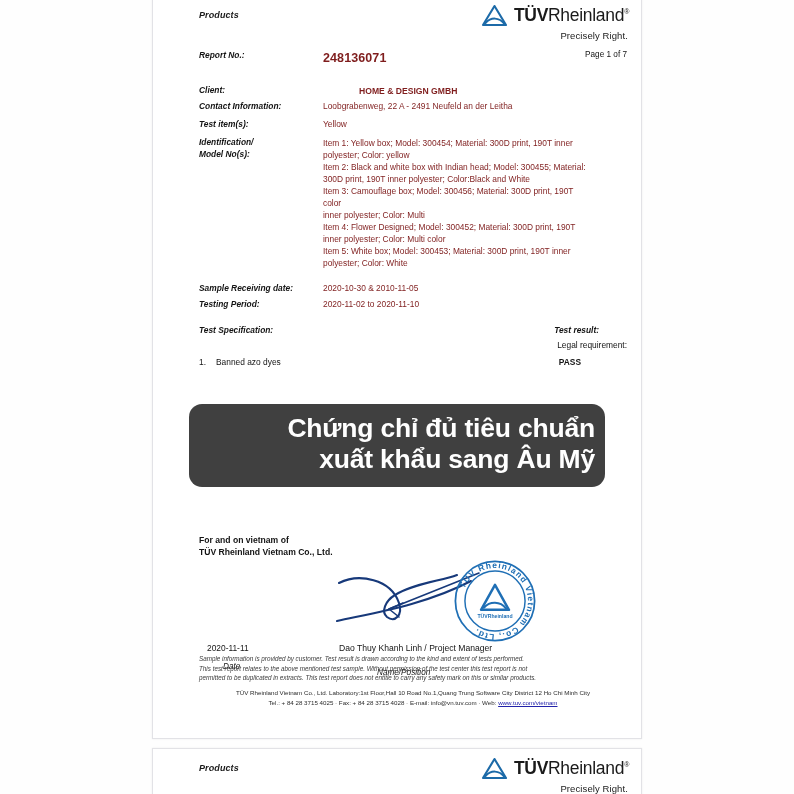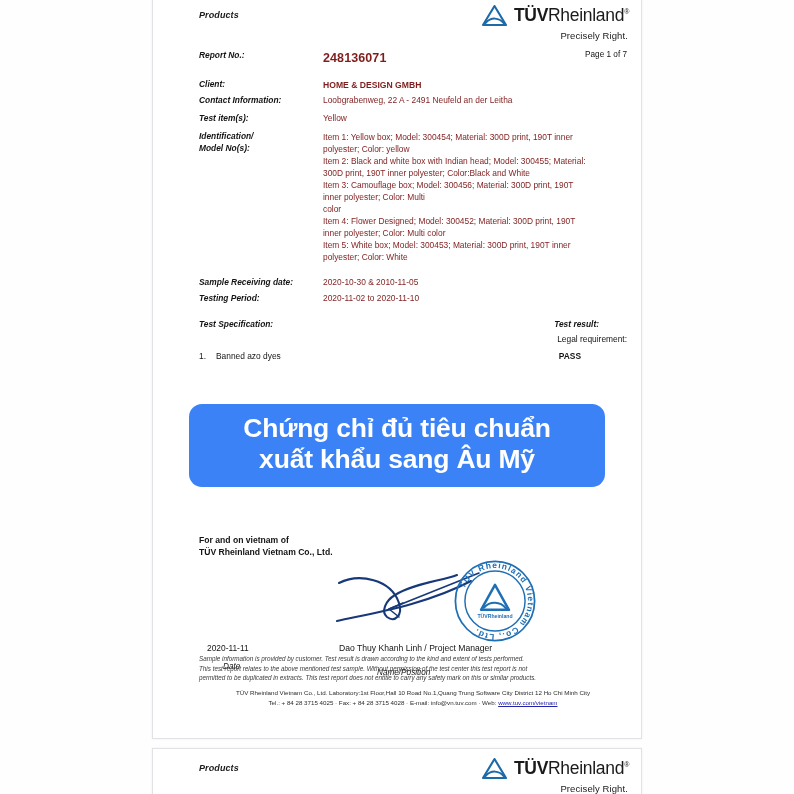--- a/index.html
+++ b/index.html
@@ -95,23 +95,23 @@
   }
   .addr{
     position:absolute;left:46px;right:14px;top:688px;
     text-align:center;font-size:6.2px;color:#2b2b2b;line-height:1.55;
   }
   .addr a{color:#2222aa;text-decoration:underline;}
 
   
   .banner{
     position:absolute;left:189px;top:404px;width:416px;
-    background:#3b82f6;border-radius:13px;
+    background:#404040;border-radius:13px;
     padding:9px 10px 12px;box-sizing:border-box;
-    text-align:center;
+    text-align:right;
   }
   .banner-line{
     color:#ffffff;font-weight:bold;font-size:26.5px;line-height:1.17;
     letter-spacing:-.2px;white-space:nowrap;
   }
 </style>
 </head>
 <body>
 
 <div class="viewport">
@@ -134,21 +134,21 @@
       </div>
 
       <div class="body">
 
         <div class="row">
           <div class="lbl">Report No.:</div>
           <div class="val big">248136071</div>
           <div class="pageno">Page 1 of 7</div>
         </div>
 
-        <div class="row" style="margin-top:11px;">
+        <div class="row" style="margin-top:17px;gap:36px;">
           <div class="lbl">Client:</div>
           <div class="val bold">HOME &amp; DESIGN GMBH</div>
         </div>
 
         <div class="row" style="margin-top:4px;">
           <div class="lbl">Contact Information:</div>
           <div class="val">Loobgrabenweg, 22 A - 2491 Neufeld an der Leitha</div>
         </div>
 
         <div class="row" style="margin-top:6px;">
@@ -160,22 +160,22 @@
           <div class="lbl">
             <div>Identification/</div>
             <div>Model No(s):</div>
           </div>
           <div class="val ident-lines">
             <div>Item 1: Yellow box; Model: 300454; Material: 300D print, 190T inner</div>
             <div>polyester; Color: yellow</div>
             <div>Item 2: Black and white box with Indian head; Model: 300455; Material:</div>
             <div>300D print, 190T inner polyester; Color:Black and White</div>
             <div>Item 3: Camouflage box; Model: 300456; Material: 300D print, 190T</div>
+            <div>color</div>
             <div>inner polyester; Color: Multi</div>
-            <div>color</div>
             <div>Item 4: Flower Designed; Model: 300452; Material: 300D print, 190T</div>
             <div>inner polyester; Color: Multi color</div>
             <div>Item 5: White box; Model: 300453; Material: 300D print, 190T inner</div>
             <div>polyester; Color: White</div>
           </div>
         </div>
 
         <div class="spacer12"></div>
 
         <div class="row">

